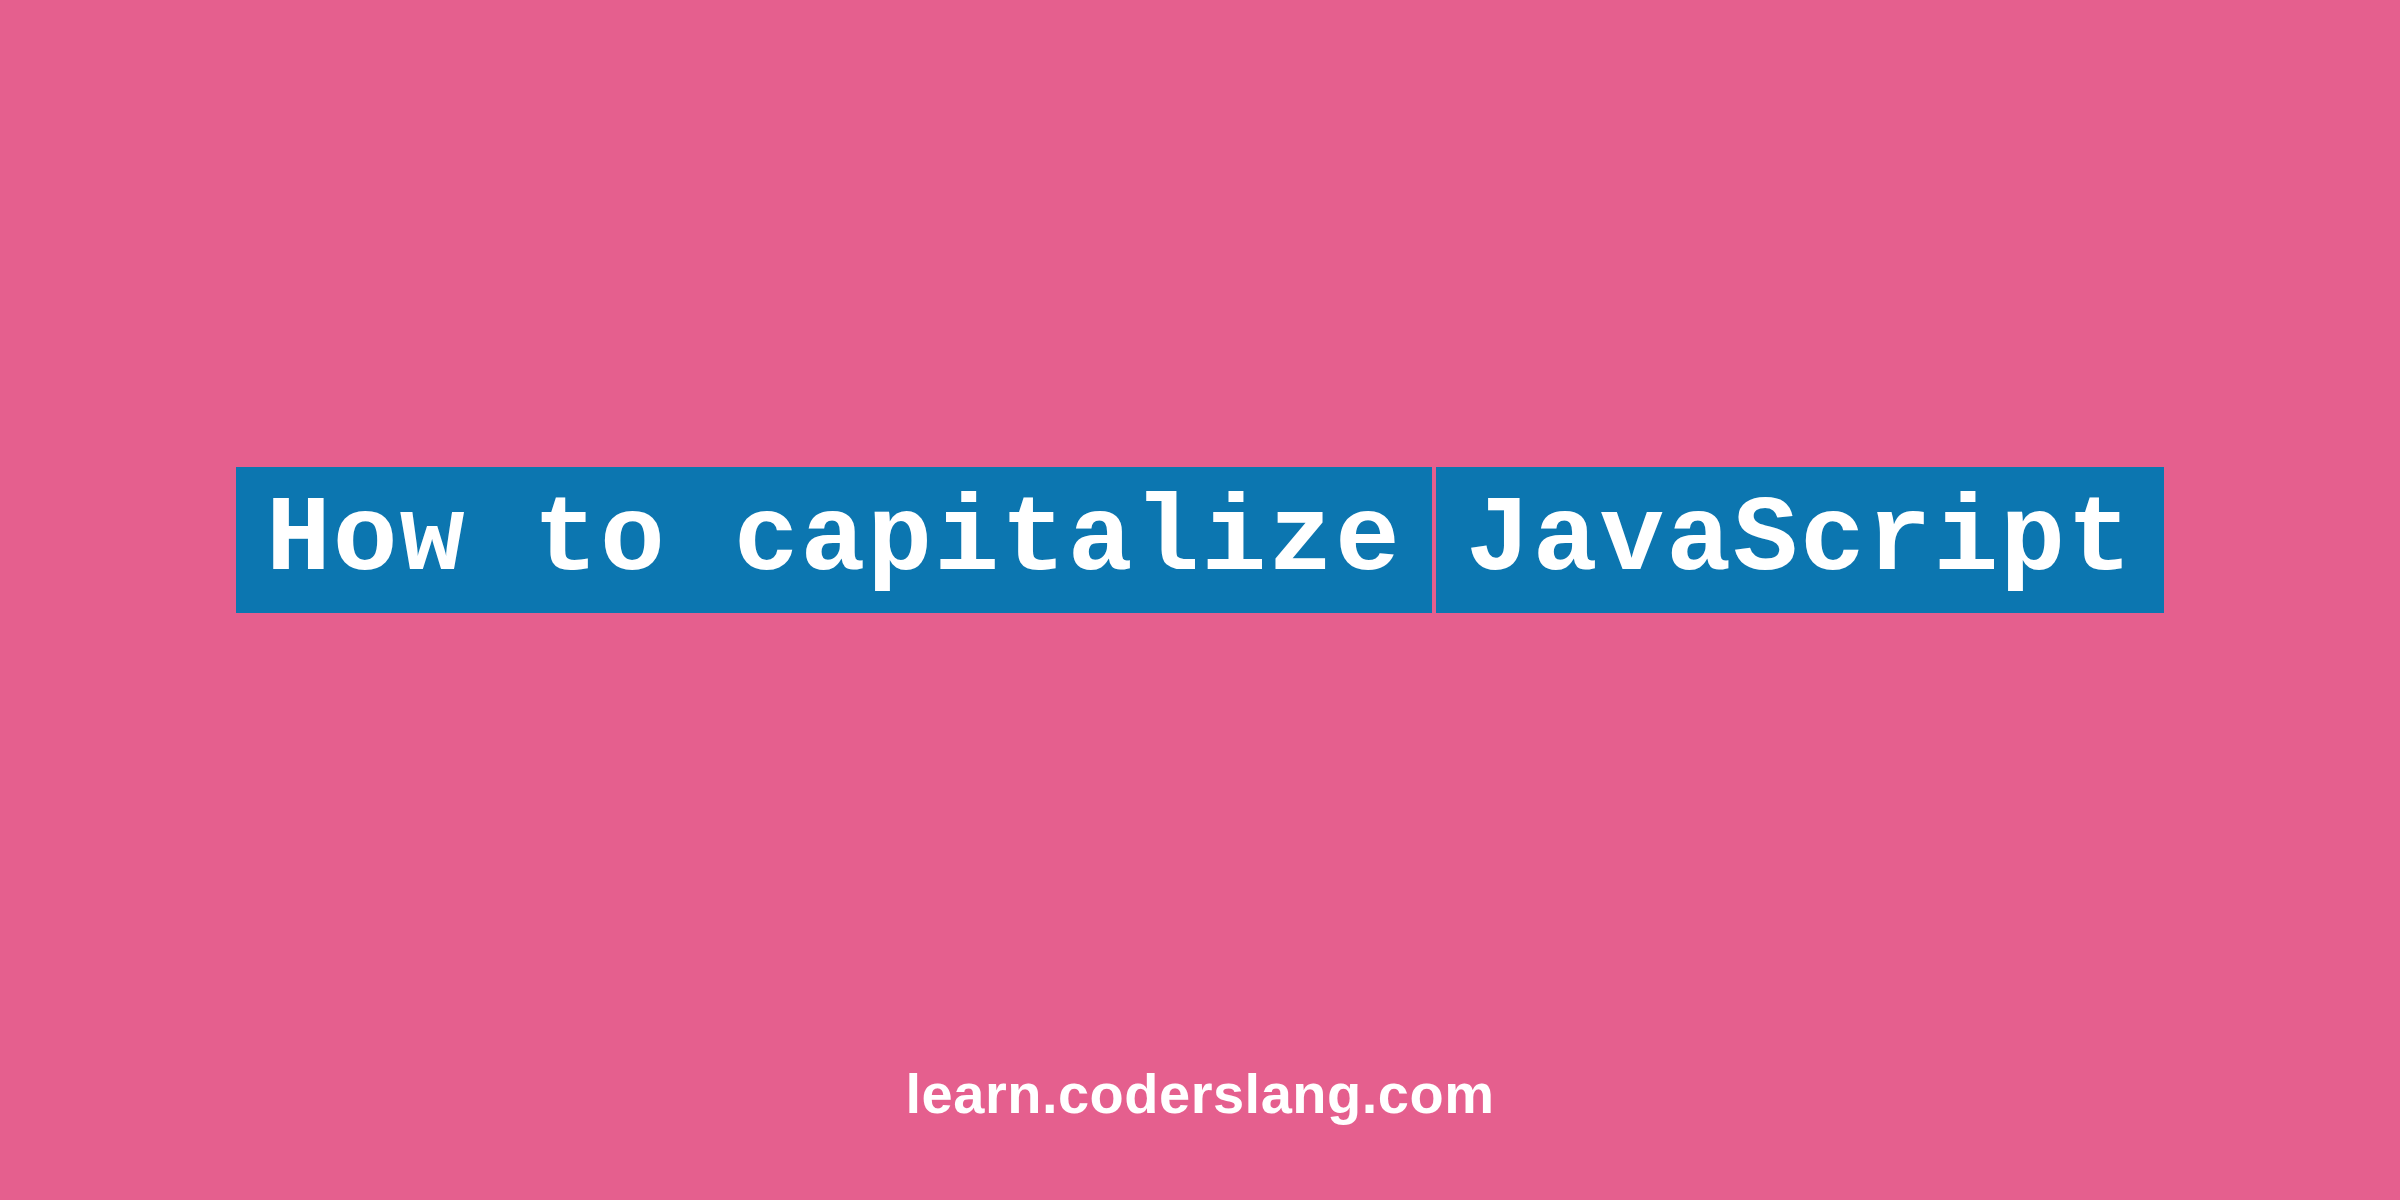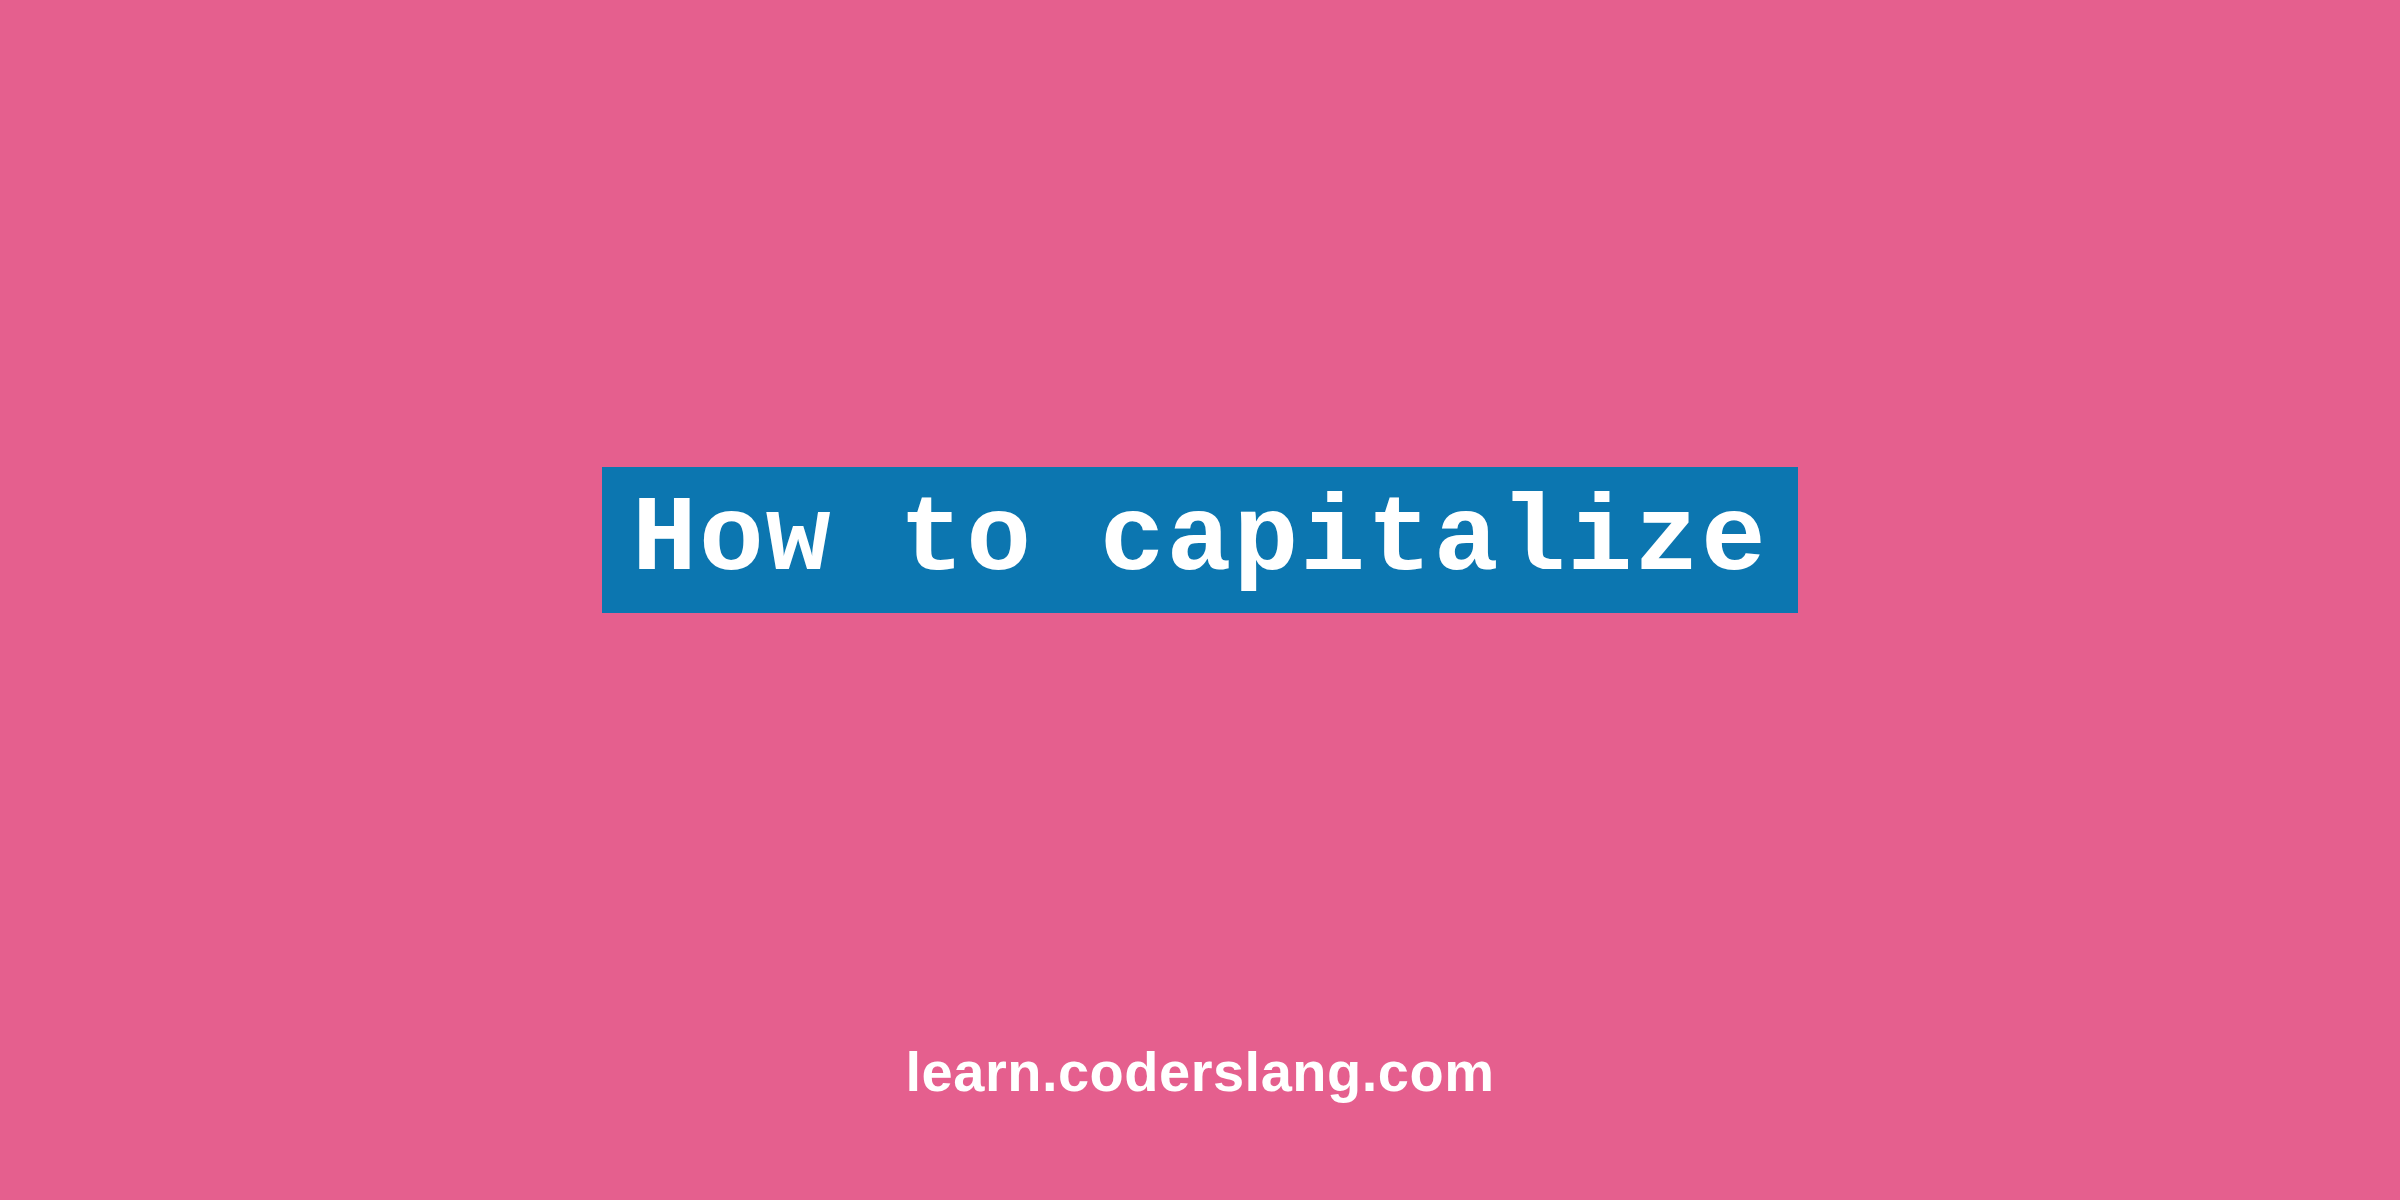--- a/index.html
+++ b/index.html
@@ -30,30 +30,31 @@
       color: #ffffff;
       font-size: 108px;
       font-weight: bold;
       padding: 12px 30px;
       font-family: 'Courier New', Courier, monospace;
       letter-spacing: 2px;
       white-space: nowrap;
     }
     .footer-url {
       position: absolute;
-      bottom: 96px;
+      bottom: 74px;
       left: 50%;
       transform: translateX(-50%);
       color: #ffffff;
       font-size: 56px;
       font-weight: bold;
       font-family: -apple-system, BlinkMacSystemFont, 'Segoe UI', Arial, sans-serif;
       letter-spacing: 0.5px;
     }
   </style>
 </head>
 <body>
 
 <div class="title-container">
   <div class="title-line">How to capitalize</div>
+  <div class="title-line">JavaScript</div>
 </div>
 
 <div class="footer-url">learn.coderslang.com</div>
 
 </body></html>

